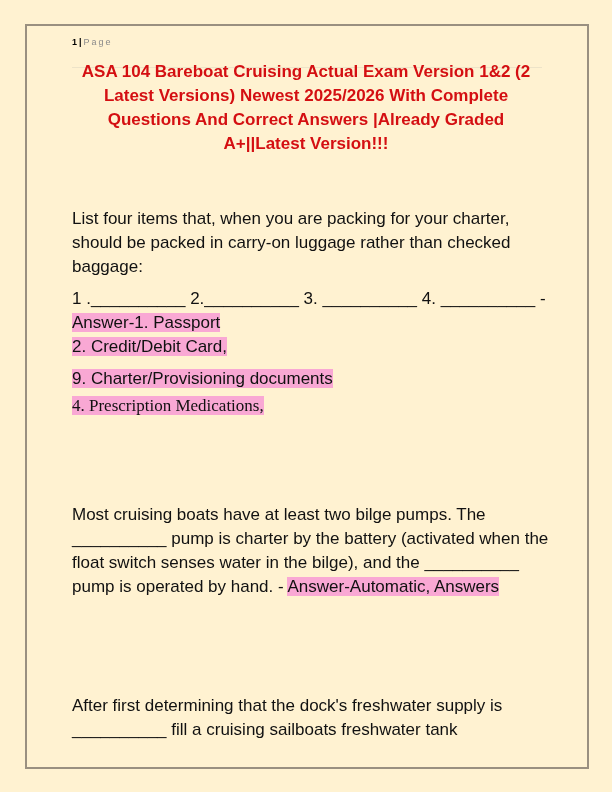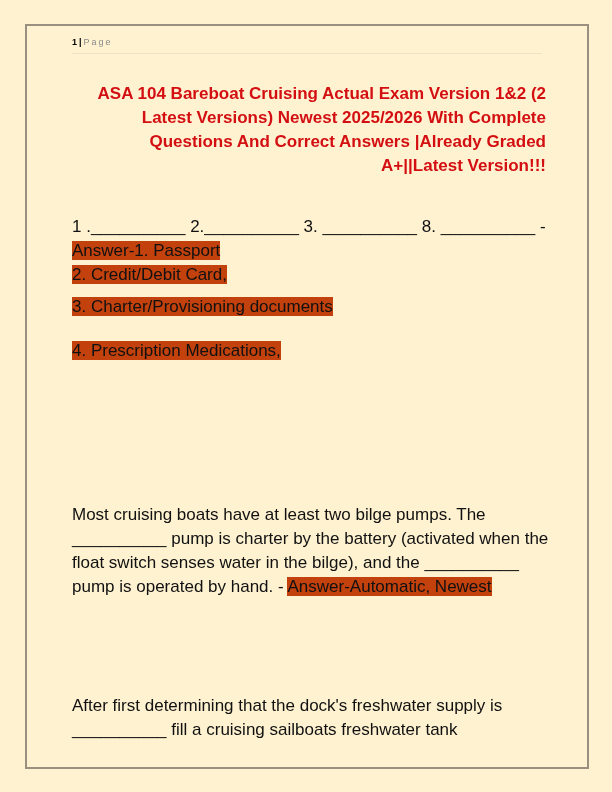--- a/index.html
+++ b/index.html
@@ -1,47 +1,48 @@
 <!DOCTYPE html>
 <html><head>
 <meta charset="utf-8">
 <style>
   html, body { margin:0; padding:0; }
   body { width:612px; height:792px; background:#fff2d1; position:relative; overflow:hidden;
          font-family:"Liberation Sans", sans-serif; color:#111; }
   .frame { position:absolute; left:25px; top:24px; width:560px; height:741px;
            border:2px solid #9a9080; box-sizing:content-box; }
   .header { position:absolute; left:72px; top:37px; width:470px; font-size:9px;
-            border-bottom:1px solid #ede3c8; padding-bottom:6px; }
+            border-bottom:1px solid #ede3c8; padding-bottom:20px; }
   .header .num { font-weight:bold; color:#000; }
   .header .sep { color:#000; font-weight:bold; margin:0 2px; }
   .header .pg { color:#8a8a8a; letter-spacing:2px; }
-  .title { position:absolute; left:66px; top:82px; width:480px; text-align:right;
+  .title { position:absolute; left:66px; top:60px; width:480px; text-align:center;
            color:#d40f12; font-weight:bold; font-size:17px; line-height:24px; }
   .content { position:absolute; left:72px; width:480px; font-size:17px; line-height:24px; }
-  .hl { background:#c2410c; }
+  .hl { background:#f9a8d4; }
   p { margin:0; }
 </style>
 </head>
 <body>
 
 <div class="frame"></div>
 
 <div class="header">
   <span class="num">1</span><span class="sep">|</span><span class="pg">Page</span>
 </div>
 
 <div class="title">ASA 104 Bareboat Cruising Actual Exam Version 1&amp;2 (2 Latest Versions) Newest 2025/2026 With Complete Questions And Correct Answers |Already Graded A+||Latest Version!!!</div>
 
 <div class="content" style="top:207px;">
-  <p style="margin-top:8px;"><span>1 .__________ 2.__________ 3. __________ 8. __________ - </span><span class="hl">Answer-1. Passport</span></p>
+  <p>List four items that, when you are packing for your charter, should be packed in carry-on luggage rather than checked baggage:</p>
+  <p style="margin-top:8px;"><span>1 .__________ 2.__________ 3. __________ 4. __________ - </span><span class="hl">Answer-1. Passport</span></p>
   <p style="margin-top:0;"><span class="hl">2. Credit/Debit Card,</span></p>
-  <p style="margin-top:8px;"><span class="hl">3. Charter/Provisioning documents</span></p>
-  <p style="margin-top:20px;"><span class="hl">4. Prescription Medications,</span></p>
+  <p style="margin-top:8px;"><span class="hl">9. Charter/Provisioning documents</span></p>
+  <p style="margin-top:3px;font-family:Liberation Serif, serif;"><span class="hl">4. Prescription Medications,</span></p>
 </div>
 
 <div class="content" style="top:503px;">
-  <p><span>Most cruising boats have at least two bilge pumps. The __________ pump is charter by the battery (activated when the float switch senses water in the bilge), and the __________ pump is operated by hand. - </span><span class="hl">Answer-Automatic, Newest</span></p>
+  <p><span>Most cruising boats have at least two bilge pumps. The __________ pump is charter by the battery (activated when the float switch senses water in the bilge), and the __________ pump is operated by hand. - </span><span class="hl">Answer-Automatic, Answers</span></p>
 </div>
 
 <div class="content" style="top:694px;">
   <p>After first determining that the dock's freshwater supply is __________ fill a cruising sailboats freshwater tank</p>
 </div>
 
 </body></html>

